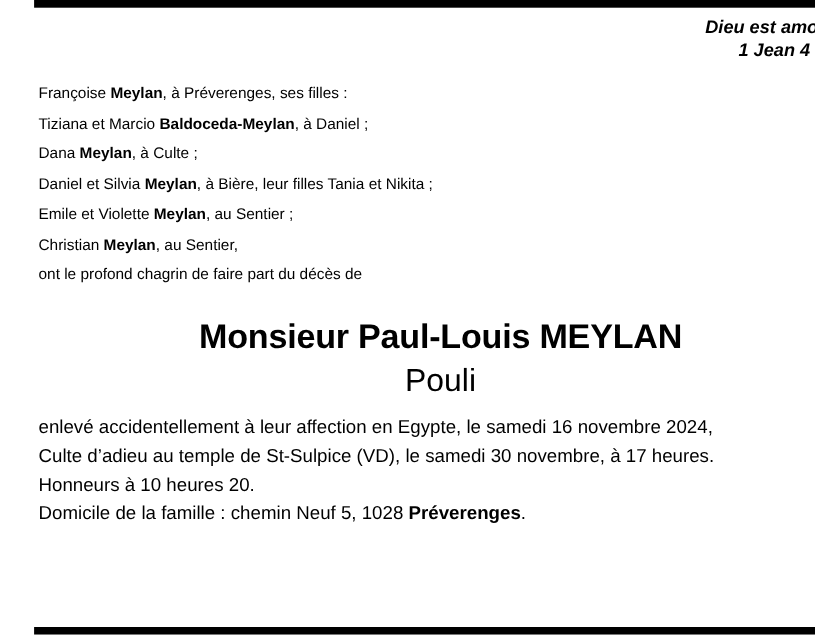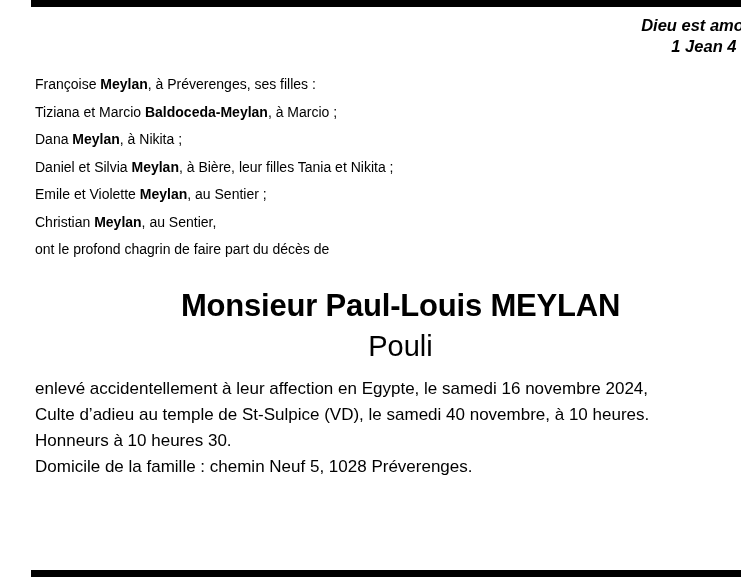--- a/index.html
+++ b/index.html
@@ -87,54 +87,54 @@
   .details {
     margin-top: 14px;
     font-size: 17px;
     line-height: 26px;
     white-space: nowrap;
   }
   .details .line {
     white-space: nowrap;
   }
   .details b {
-    font-weight: normal;
+    font-weight: bold;
   }
 </style>
 </head>
 <body>
 
 <div class="notice">
 
   <div class="rule-top"></div>
 
   <div class="content">
 
     <div class="epigraph">
       <div>Dieu est amour.</div>
       <div>1 Jean 4 v 8</div>
     </div>
 
     <div class="family">
       <div class="line"><span>Françoise </span><b>Meylan</b><span>, à Préverenges, ses filles :</span></div>
-      <div class="line"><span>Tiziana et Marcio </span><b>Baldoceda-Meylan</b><span>, à Marcio ;</span></div>
-      <div class="line"><span>Dana </span><b>Meylan</b><span>, à Nikita ;</span></div>
+      <div class="line"><span>Tiziana et Marcio </span><b>Baldoceda-Meylan</b><span>, à Daniel ;</span></div>
+      <div class="line"><span>Dana </span><b>Meylan</b><span>, à Culte ;</span></div>
       <div class="line"><span>Daniel et Silvia </span><b>Meylan</b><span>, à Bière, leur filles Tania et Nikita ;</span></div>
       <div class="line"><span>Emile et Violette </span><b>Meylan</b><span>, au Sentier ;</span></div>
       <div class="line"><span>Christian </span><b>Meylan</b><span>, au Sentier,</span></div>
       <div class="line"><span>ont le profond chagrin de faire part du décès de</span><b></b><span></span></div>
     </div>
 
     <div class="deceased-name">Monsieur Paul-Louis MEYLAN</div>
     <div class="nickname">Pouli</div>
 
     <div class="details">
       <div class="line"><span>enlevé accidentellement à leur affection en Egypte, le samedi 16 novembre 2024,</span><b></b><span></span></div>
-      <div class="line"><span>Culte d’adieu au temple de St-Sulpice (VD), le samedi 40 novembre, à 10 heures.</span><b></b><span></span></div>
-      <div class="line"><span>Honneurs à 10 heures 30.</span><b></b><span></span></div>
+      <div class="line"><span>Culte d’adieu au temple de St-Sulpice (VD), le samedi 30 novembre, à 17 heures.</span><b></b><span></span></div>
+      <div class="line"><span>Honneurs à 10 heures 20.</span><b></b><span></span></div>
       <div class="line"><span>Domicile de la famille : chemin Neuf 5, 1028 </span><b>Préverenges</b><span>.</span></div>
     </div>
 
   </div>
 
   <div class="rule-bottom"></div>
 
 </div>
 
 </body></html>

